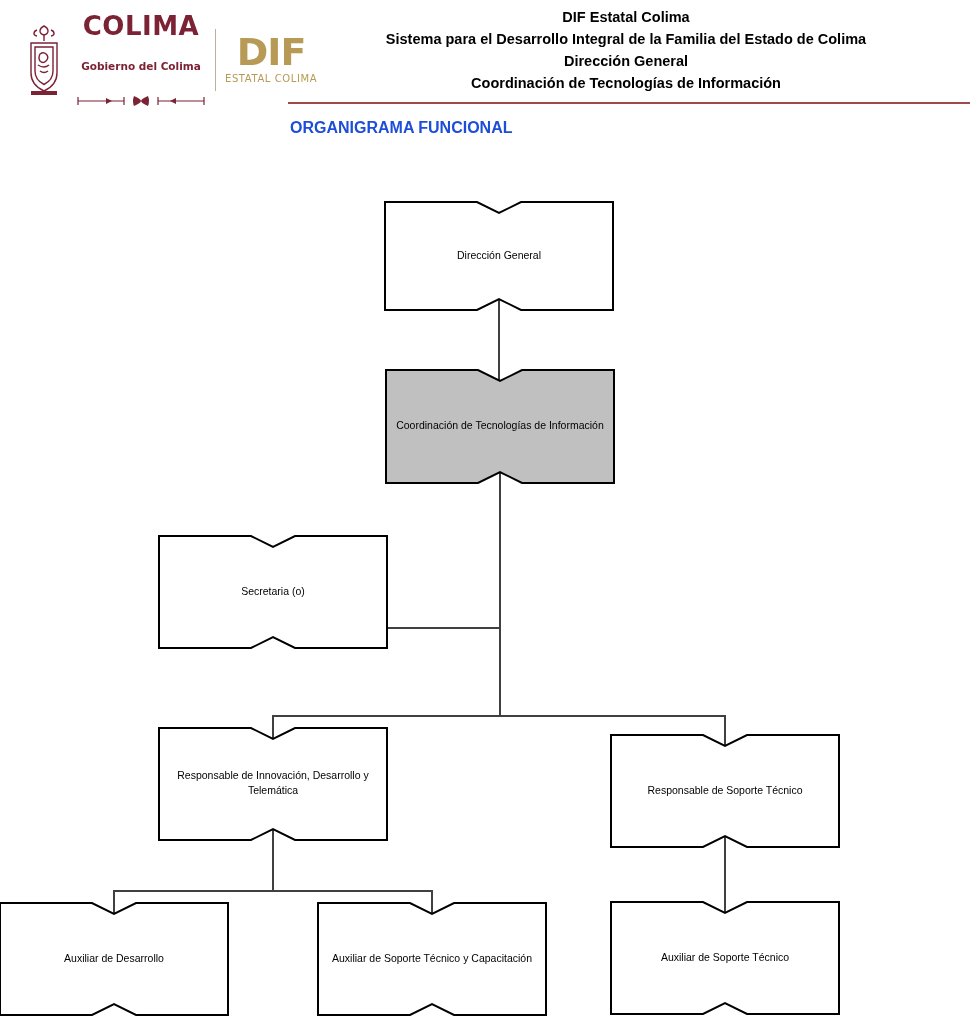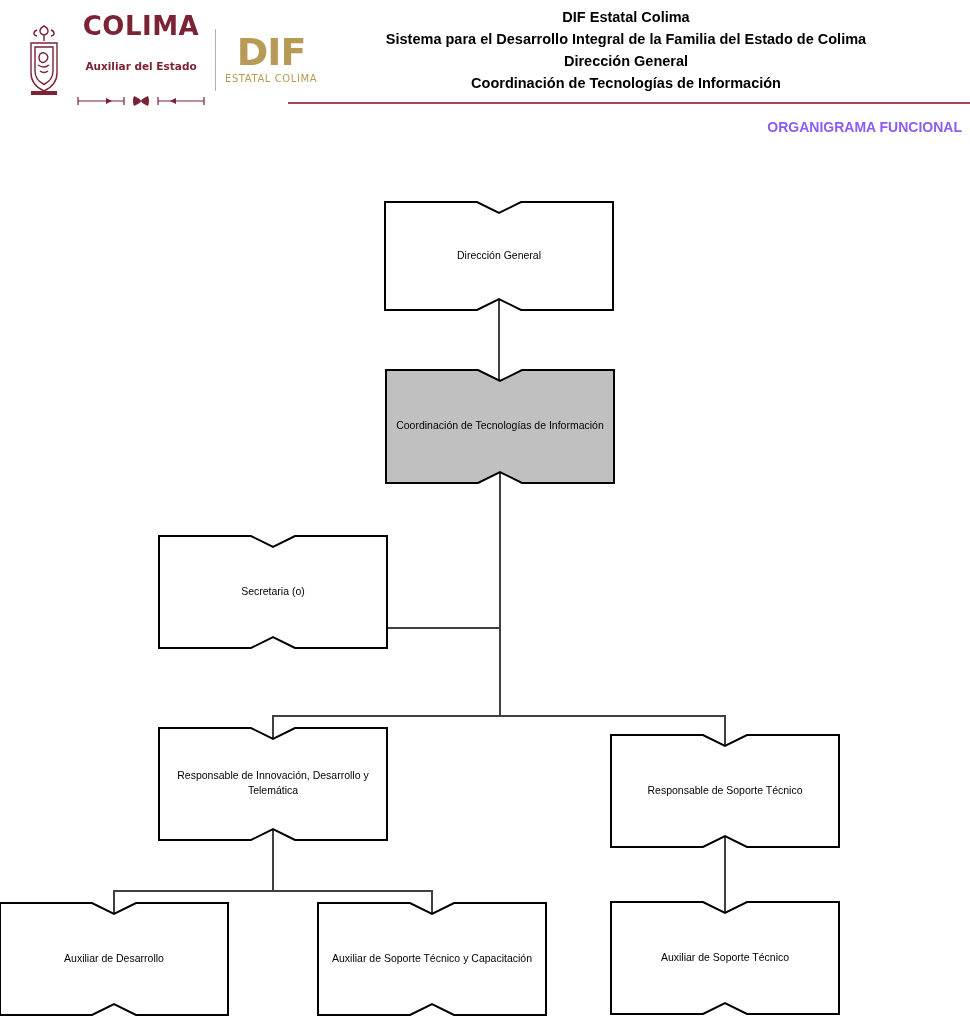--- a/index.html
+++ b/index.html
@@ -119,25 +119,25 @@
     width: 682px;
     height: 2px;
     background: #9E4B4B;
   }
 
   #subtitle {
     position: absolute;
     left: 290px;
     top: 119px;
     width: 672px;
-    text-align: right;
-    font-family: "Liberation Sans", sans-serif;
-    font-weight: bold;
-    font-size: 14px;
-    color: #8b5cf6;
+    text-align: left;
+    font-family: "Liberation Sans", sans-serif;
+    font-weight: bold;
+    font-size: 16px;
+    color: #1d4ed8;
   }
 
   
   #org-chart {
     position: absolute;
     left: 0; top: 0;
     width: 970px;
     height: 1030px;
   }
   .node-label {
@@ -176,21 +176,21 @@
         <path d="M17 26 h18 v24 q0 9 -9 13.5 q-9 -4.5 -9 -13.5 z"></path>
         <path d="M22 33 q4 -3 7 1 q2 3 -1 6 q-3 3 -6 0 q-2 -3 0 -7 z"></path>
         <path d="M20 44 q6 4 11 0"></path>
         <path d="M22 50 q4 3 8 0"></path>
       </g>
       <rect x="13" y="70" width="26" height="4" fill="#7B2234"></rect>
     </svg>
 
     <div id="colima-wordmark">
       <div id="colima-title">COLIMA</div>
-      <div id="colima-sub">Auxiliar del Estado</div>
+      <div id="colima-sub">Gobierno del Colima</div>
       <svg id="colima-ornament" width="130" height="12" viewBox="0 0 130 12">
         <line x1="2" y1="6" x2="48" y2="6" stroke="#7B2234" stroke-width="1.2"></line>
         <line x1="82" y1="6" x2="128" y2="6" stroke="#7B2234" stroke-width="1.2"></line>
         <path d="M2 2 L2 10 M48 2 L48 10 M82 2 L82 10 M128 2 L128 10" stroke="#7B2234" stroke-width="1.2"></path>
         <path d="M30 3 l6 3 l-6 3 z" fill="#7B2234"></path>
         <path d="M100 3 l-6 3 l6 3 z" fill="#7B2234"></path>
         <path d="M58 1 q7 3 7 5 q0 2 -7 5 q-2 -5 0 -10 z M72 1 q-7 3 -7 5 q0 2 7 5 q2 -5 0 -10 z" fill="#7B2234"></path>
       </svg>
     </div>
 

